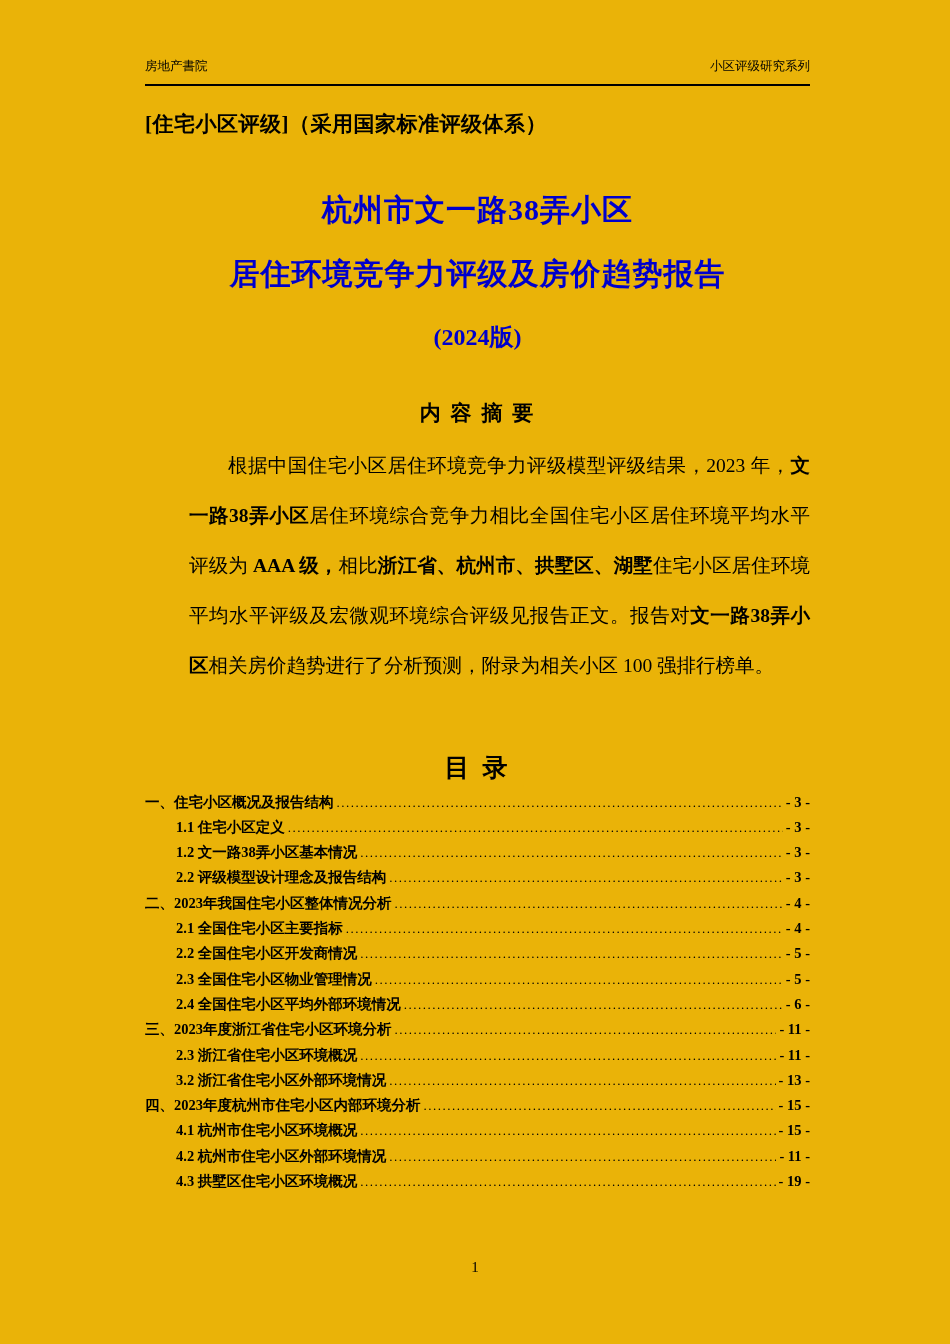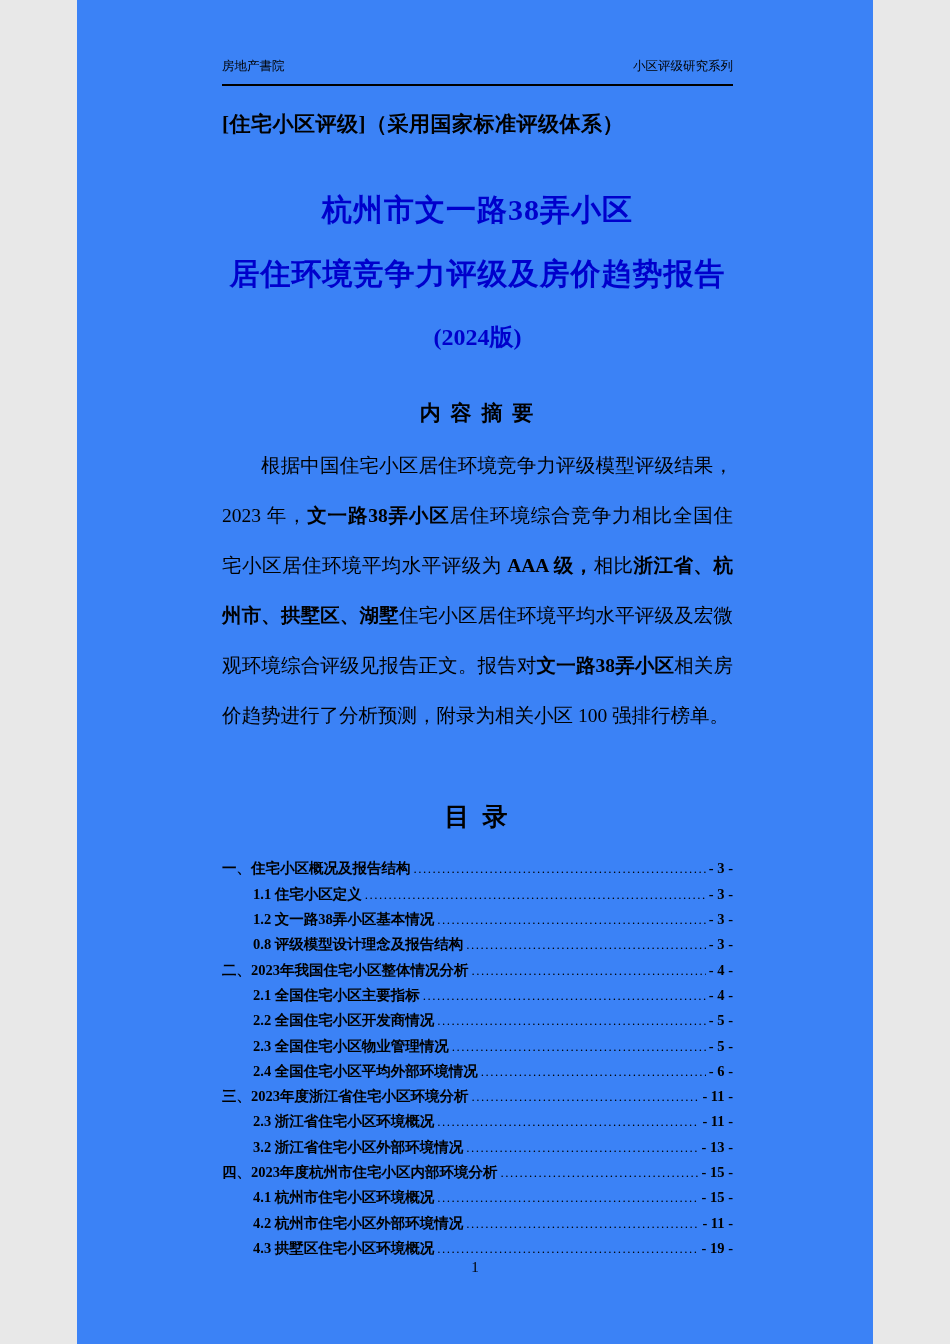--- a/index.html
+++ b/index.html
@@ -1,23 +1,23 @@
 <!DOCTYPE html>
 <html><head>
 <meta charset="utf-8">
 <style>
   * { margin: 0; padding: 0; box-sizing: border-box; }
   html, body { background: #e8e8e8; }
   body { font-family: "Liberation Serif", "DejaVu Serif", serif; }
   .page {
     position: relative;
-    width: 796px;
+    width: 950px;
     height: 1344px;
     margin: 0 auto;
-    background: #3b82f6;
+    background: #eab308;
     padding: 58px 140px 0 145px;
     color: #000;
   }
   
   .page-header {
     display: flex;
     justify-content: space-between;
     align-items: flex-end;
     font-size: 12.5px;
     margin-bottom: 9px;
@@ -56,33 +56,34 @@
     letter-spacing: 2px;
     font-family: "Liberation Sans", "DejaVu Sans", sans-serif;
   }
   .summary-para {
     margin-top: 14px;
     font-size: 19.5px;
     line-height: 2.56;
     text-indent: 2em;
     text-align: justify;
     text-align-last: left;
+    margin-left: 44px;
   }
   .seg-bold { font-weight: bold; }
   
   .toc-heading {
     text-align: center;
     font-size: 25px;
     font-weight: bold;
     margin-top: 60px;
     letter-spacing: 3px;
     font-family: "Liberation Sans", "DejaVu Sans", sans-serif;
   }
   .toc-list {
-    margin-top: 23px;
+    margin-top: 6px;
     font-size: 14.5px;
     font-weight: bold;
   }
   .toc-row {
     display: flex;
     align-items: baseline;
     line-height: 25.3px;
     cursor: pointer;
   }
   .toc-row.level-2 { padding-left: 31px; }
@@ -144,21 +145,21 @@
         <span class="toc-label">1.1 住宅小区定义</span>
         <span class="toc-leader"></span>
         <span class="toc-page">- 3 -</span>
       </div>
       <div class="toc-row level-2">
         <span class="toc-label">1.2 文一路38弄小区基本情况</span>
         <span class="toc-leader"></span>
         <span class="toc-page">- 3 -</span>
       </div>
       <div class="toc-row level-2">
-        <span class="toc-label">0.8 评级模型设计理念及报告结构</span>
+        <span class="toc-label">2.2 评级模型设计理念及报告结构</span>
         <span class="toc-leader"></span>
         <span class="toc-page">- 3 -</span>
       </div>
       <div class="toc-row level-1">
         <span class="toc-label">二、2023年我国住宅小区整体情况分析</span>
         <span class="toc-leader"></span>
         <span class="toc-page">- 4 -</span>
       </div>
       <div class="toc-row level-2">
         <span class="toc-label">2.1 全国住宅小区主要指标</span>

